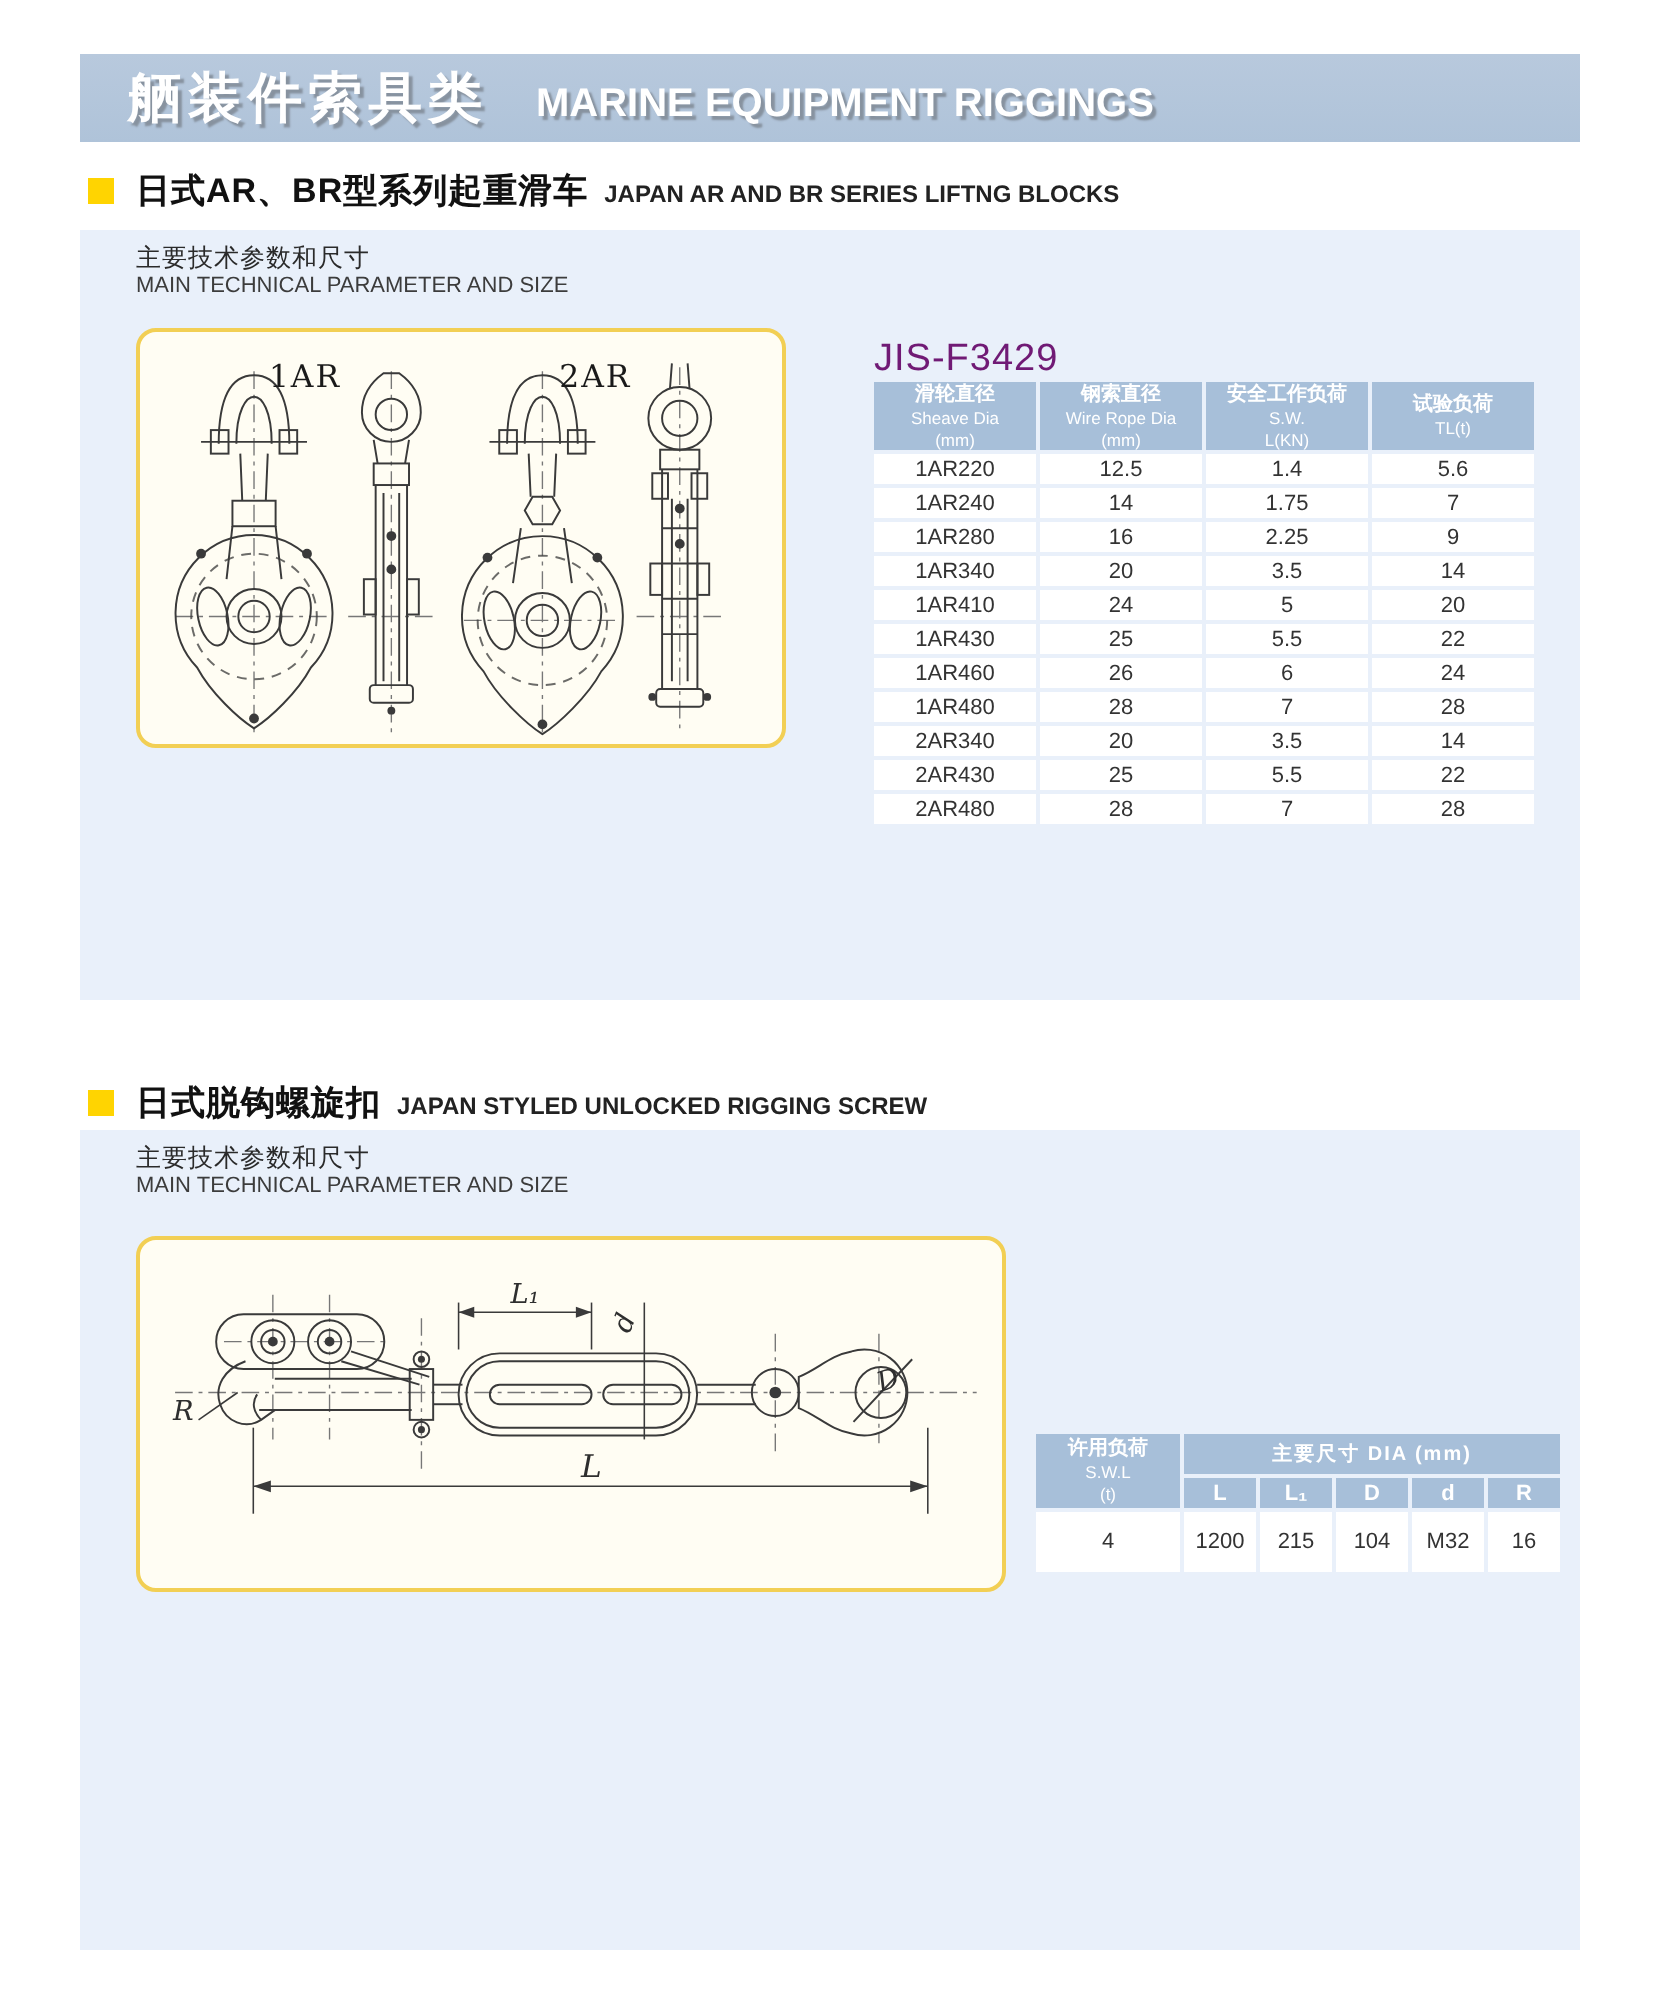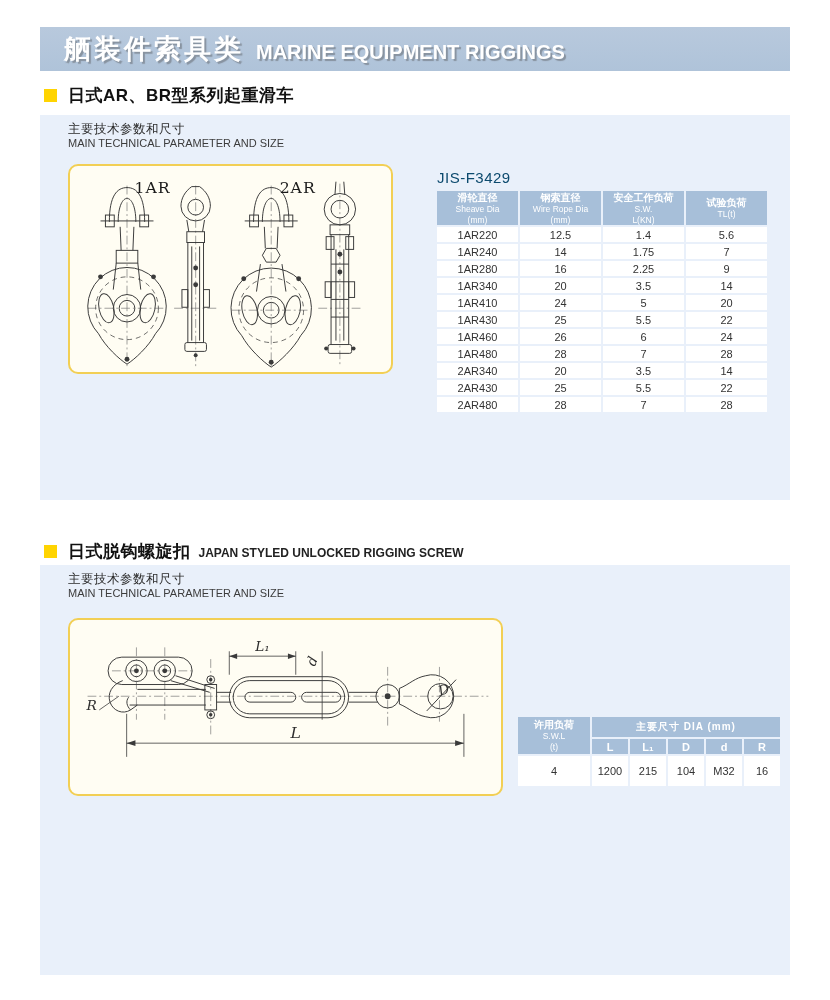--- a/index.html
+++ b/index.html
@@ -7,21 +7,21 @@
     --accent_yellow:#ffd401; --drawing_box_border:#f2cf54; --drawing_box_bg:#fffdf3;
   }
   *{margin:0;padding:0;box-sizing:border-box;}
   html,body{background:#fff;}
   .page{position:relative;width:830px;height:1000px;background:#fff;overflow:hidden;
     font-family:"Liberation Sans","DejaVu Sans",sans-serif;}
 
   
   .banner{position:absolute;left:40px;top:27px;width:750px;height:44px;
     background:linear-gradient(180deg,#b8c9dd,var(--banner_bg));
-    display:flex;align-items:center;padding-left:24px;}
+    display:flex;align-items:center;padding-left:24px;gap:12px;}
   .banner .zh{font-size:27px;font-weight:bold;color:#fff;letter-spacing:3px;
     text-shadow:2px 2px 1px #87929f;}
   .banner .en{font-size:20px;font-weight:bold;color:#fff;letter-spacing:0px;
     margin-left:12px;margin-top:6px;text-shadow:2px 2px 1px #87929f;}
 
   
   .sec-title{position:absolute;left:44px;display:flex;align-items:center;}
   .sec-title .bullet{width:13px;height:13px;background:var(--accent_yellow);flex:none;}
   .sec-title .zh{font-size:17px;font-weight:bold;color:#111;margin-left:11px;letter-spacing:.5px;}
   .sec-title .en{font-size:12px;font-weight:bold;color:#222;margin-left:8px;margin-top:3px;}
@@ -47,21 +47,21 @@
   .ink .fill{fill:#3a3a3a;stroke:none;}
   .cl{stroke:#777;stroke-width:.7;fill:none;stroke-dasharray:9 3 2 3;}
   .dashed{stroke-dasharray:5 4;opacity:.75;}
   .view-label{font:16px "DejaVu Serif","Liberation Serif",serif;fill:#1a1a1a;letter-spacing:1px;}
   .dl{font:italic 14px "DejaVu Serif","Liberation Serif",serif;fill:#2e2e2e;}
   .dl-big{font:italic 16px "DejaVu Serif","Liberation Serif",serif;fill:#2e2e2e;}
   .dim{stroke:#3a3a3a;stroke-width:.8;fill:none;}
   .arrow{fill:#3a3a3a;stroke:none;}
 
   
-  .std-label{position:absolute;left:437px;top:169px;font-size:15px;color:#0c4a6e;letter-spacing:.5px;}
+  .std-label{position:absolute;left:437px;top:169px;font-size:19px;color:#701a75;letter-spacing:.5px;}
 
   
   table{border-collapse:separate;border-spacing:2px;position:absolute;}
   th{background:var(--table_header_bg);color:#fff;text-align:center;vertical-align:middle;
      font-weight:bold;padding:0;}
   td{background:#fff;color:#333;text-align:center;vertical-align:middle;
      font-size:11px;padding:0;}
   .h-zh{font-size:10px;font-weight:bold;line-height:1.3;}
   .h-en{font-size:8.5px;font-weight:normal;line-height:1.25;}
 
@@ -82,20 +82,21 @@
 <div class="page">
 
   <div class="banner">
     <span class="zh">舾装件索具类</span>
     <span class="en">MARINE EQUIPMENT RIGGINGS</span>
   </div>
 
   <div class="sec-title" id="sec1-title">
     <span class="bullet"></span>
     <span class="zh">日式AR、BR型系列起重滑车</span>
+    <span class="en">JAPAN AR AND BR SERIES LIFTNG BLOCKS</span>
   </div>
 
   <div class="panel" id="panel1"></div>
   <div class="sub-zh" id="sub1-zh">主要技术参数和尺寸</div>
   <div class="sub-en" id="sub1-en">MAIN TECHNICAL PARAMETER AND SIZE</div>
 
   <div class="draw-box" id="box1">
     <svg viewBox="0 0 325 210">
 
       <line class="cl" x1="57" y1="20" x2="57" y2="206"></line>

